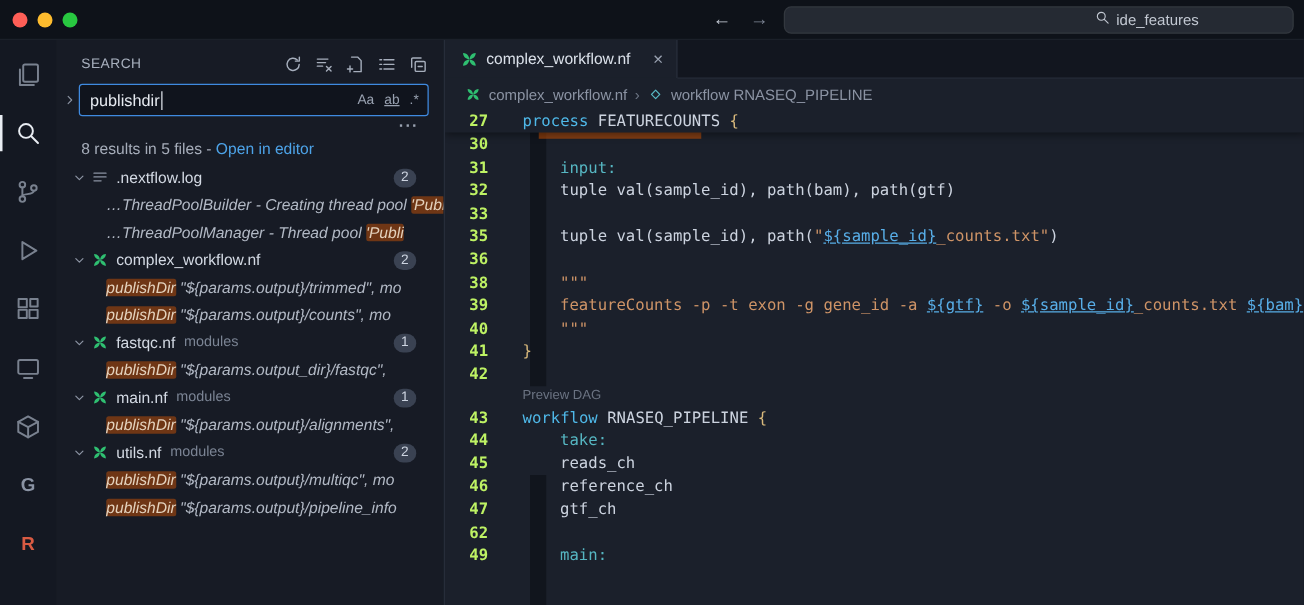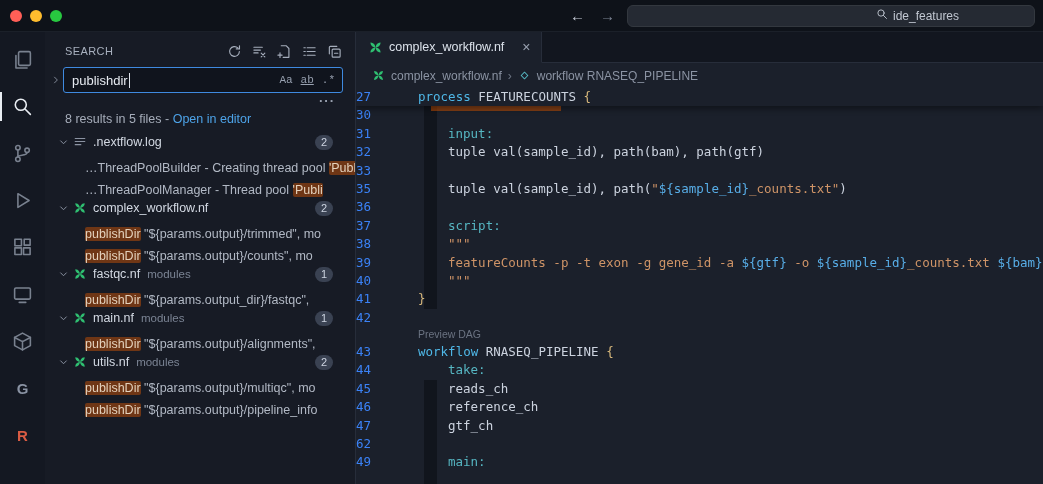--- a/index.html
+++ b/index.html
@@ -33,61 +33,61 @@
   .sb-title{font-size:11px;color:#a8b0be;letter-spacing:.4px;}
   .sb-tools{margin-left:auto;display:flex;gap:7px;color:#a6aebc;}
   .tool{width:18px;height:18px;display:flex;align-items:center;justify-content:center;border-radius:4px;cursor:pointer;}
   .tool svg{width:15px;height:15px;}
   .sb-search{display:flex;align-items:center;padding:3px 12px 0 4px;}
   .tr-chev{color:#8b93a2;width:14px;display:flex;justify-content:center;cursor:pointer;}
   .tr-chev svg{width:12px;height:12px;}
   .searchbox{flex:1;background:#10141d;border:1px solid #3f8ae0;border-radius:3px;height:26px;display:flex;align-items:center;padding:0 4px 0 8px;box-sizing:border-box;cursor:text;}
   .sb-val{color:#e6eaf0;font-size:13px;}
   .caret{width:1px;height:15px;background:#dde2ea;margin-left:1px;}
-  .sb-opts{margin-left:auto;display:flex;gap:2px;color:#98a1b0;font-size:11px;font-family:Liberation Mono, monospace;}
+  .sb-opts{margin-left:auto;display:flex;gap:2px;color:#98a1b0;font-size:11px;}
   .opt{padding:2px 3px;border-radius:3px;cursor:pointer;}
   .opt-word{text-decoration:underline;}
   .sb-dots{display:flex;justify-content:flex-end;padding:3px 20px 0 0;color:#9aa2b1;font-weight:bold;letter-spacing:1px;font-size:13px;line-height:9px;}
   .sb-dots span{cursor:pointer;}
   .sb-summary{padding:7px 12px 5px 20px;color:#a6adba;}
   .link{color:#4da3e8;cursor:pointer;text-decoration:none;}
 
   .tree{flex:1;overflow:hidden;}
   .trow{height:22px;display:flex;align-items:center;padding:0 22px 0 12px;white-space:pre;overflow:hidden;cursor:pointer;}
   .chev{width:16px;flex:0 0 16px;color:#8b93a2;display:flex;align-items:center;}
   .chev svg{width:13px;height:13px;}
   .ficon{width:16px;flex:0 0 16px;margin-right:4px;display:flex;align-items:center;color:#8b93a2;}
   .ficon svg{width:14px;height:14px;}
   .fname{color:#d3d9e3;font-size:12.5px;}
   .fdesc{color:#7b8494;font-size:11.5px;margin-left:7px;}
   .badge{margin-left:auto;background:#3a4252;color:#cdd4e0;border-radius:9px;font-size:11px;padding:1px 6px;line-height:13px;}
-  .mrow{height:22px;display:flex;align-items:flex-end;padding-left:40px;color:#b2b9c5;white-space:pre;overflow:hidden;font-size:12.5px;cursor:pointer;}
+  .mrow{height:22px;display:flex;align-items:center;padding-left:40px;color:#b2b9c5;white-space:pre;overflow:hidden;font-size:12.5px;cursor:pointer;font-style:italic;}
   .hl{background:rgba(234,92,0,.42);border-radius:2px;color:#e4d2bd;}
 
   
   .editor{flex:1;background:#1b202b;border-left:1px solid #272d3a;display:flex;flex-direction:column;min-width:0;}
   .tabbar{height:31px;background:#12161f;display:flex;border-bottom:1px solid #272d3a;box-sizing:border-box;}
   .tab{display:flex;align-items:center;gap:6px;padding:0 10px 0 12px;color:#dbe1ea;font-size:12.5px;border-right:1px solid #272d3a;cursor:pointer;}
   .tab.active{background:#1b202b;margin-bottom:-1px;border-bottom:1px solid #1b202b;}
   .tab .icon svg{width:15px;height:15px;display:block;}
   .tab-close{color:#9aa2b1;font-size:14px;margin-left:12px;cursor:pointer;}
   .breadcrumb{height:25px;display:flex;align-items:center;gap:6px;padding-left:16px;color:#8b93a3;font-size:12px;}
   .breadcrumb .icon svg{width:13px;height:13px;display:block;}
   .bc-item{cursor:pointer;}
   .bc-sep{color:#6c7483;}
 
   .code{position:relative;flex:1;overflow:hidden;font-family:"DejaVu Sans Mono","Liberation Mono",monospace;font-size:12.5px;}
   .rows{position:relative;z-index:1;padding-top:18.4px;}
   .cl{height:18.4px;line-height:18.4px;display:flex;white-space:pre;}
-  .ln{flex:0 0 54px;text-align:left;color:#3b82f6;user-select:none;}
+  .ln{flex:0 0 54px;text-align:center;color:#bef264;user-select:none;font-weight:bold;}
   .lc{padding-left:8px;}
   .tk-k{color:#4fb8e8;}
   .tk-s{color:#56b6c2;}
   .tk-str{color:#cf9467;}
-  .tk-v{color:#58aee8;}
+  .tk-v{color:#58aee8;text-decoration:underline;}
   .tk-p{color:#ccd3df;}
   .tk-b{color:#d9b97c;}
   .lens{height:16px;line-height:15px;font-size:10.5px;color:#6b7382;padding-left:62px;font-family:"Liberation Sans",sans-serif;cursor:pointer;}
   .sticky{position:absolute;top:0;left:0;right:0;height:18.4px;line-height:18.4px;background:#1b202b;z-index:4;display:flex;white-space:pre;box-shadow:0 3px 6px rgba(0,0,0,.4);}
   .band{position:absolute;left:68px;width:13px;background:rgba(7,9,15,.5);z-index:0;}
   .sliver{position:absolute;left:75px;width:130px;height:6.6px;top:16.8px;background:rgba(234,92,0,.5);z-index:3;}
 </style>
 </head>
 <body>
 
@@ -320,21 +320,20 @@
         <span class="bc-item">workflow RNASEQ_PIPELINE</span>
       </div>
       <div class="code" id="code">
           <div class="rows">
             <div class="cl"><span class="ln">30</span><span class="lc" style="padding-left:8px"></span></div>
             <div class="cl"><span class="ln">31</span><span class="lc" style="padding-left:38px"><span class="tk-s">input:</span></span></div>
             <div class="cl"><span class="ln">32</span><span class="lc" style="padding-left:38px"><span class="tk-p">tuple val(sample_id), path(bam), path(gtf)</span></span></div>
             <div class="cl"><span class="ln">33</span><span class="lc" style="padding-left:8px"></span></div>
             <div class="cl"><span class="ln">35</span><span class="lc" style="padding-left:38px"><span class="tk-p">tuple val(sample_id), path(</span><span class="tk-str">"</span><span class="tk-v">${sample_id}</span><span class="tk-str">_counts.txt"</span><span class="tk-p">)</span></span></div>
             <div class="cl"><span class="ln">36</span><span class="lc" style="padding-left:8px"></span></div>
-            <div class="cl"><span class="ln">37</span><span class="lc" style="padding-left:38px"><span class="tk-s">script:</span></span></div>
             <div class="cl"><span class="ln">38</span><span class="lc" style="padding-left:38px"><span class="tk-str">"""</span></span></div>
             <div class="cl"><span class="ln">39</span><span class="lc" style="padding-left:38px"><span class="tk-str">featureCounts -p -t exon -g gene_id -a </span><span class="tk-v">${gtf}</span><span class="tk-str"> -o </span><span class="tk-v">${sample_id}</span><span class="tk-str">_counts.txt </span><span class="tk-v">${bam}</span></span></div>
             <div class="cl"><span class="ln">40</span><span class="lc" style="padding-left:38px"><span class="tk-str">"""</span></span></div>
             <div class="cl"><span class="ln">41</span><span class="lc" style="padding-left:8px"><span class="tk-b">}</span></span></div>
             <div class="cl"><span class="ln">42</span><span class="lc" style="padding-left:8px"></span></div>
             <div class="lens">Preview DAG</div>
             <div class="cl"><span class="ln">43</span><span class="lc" style="padding-left:8px"><span class="tk-k">workflow</span><span class="tk-p"> RNASEQ_PIPELINE </span><span class="tk-b">{</span></span></div>
             <div class="cl"><span class="ln">44</span><span class="lc" style="padding-left:38px"><span class="tk-s">take:</span></span></div>
             <div class="cl"><span class="ln">45</span><span class="lc" style="padding-left:38px"><span class="tk-p">reads_ch</span></span></div>
             <div class="cl"><span class="ln">46</span><span class="lc" style="padding-left:38px"><span class="tk-p">reference_ch</span></span></div>

